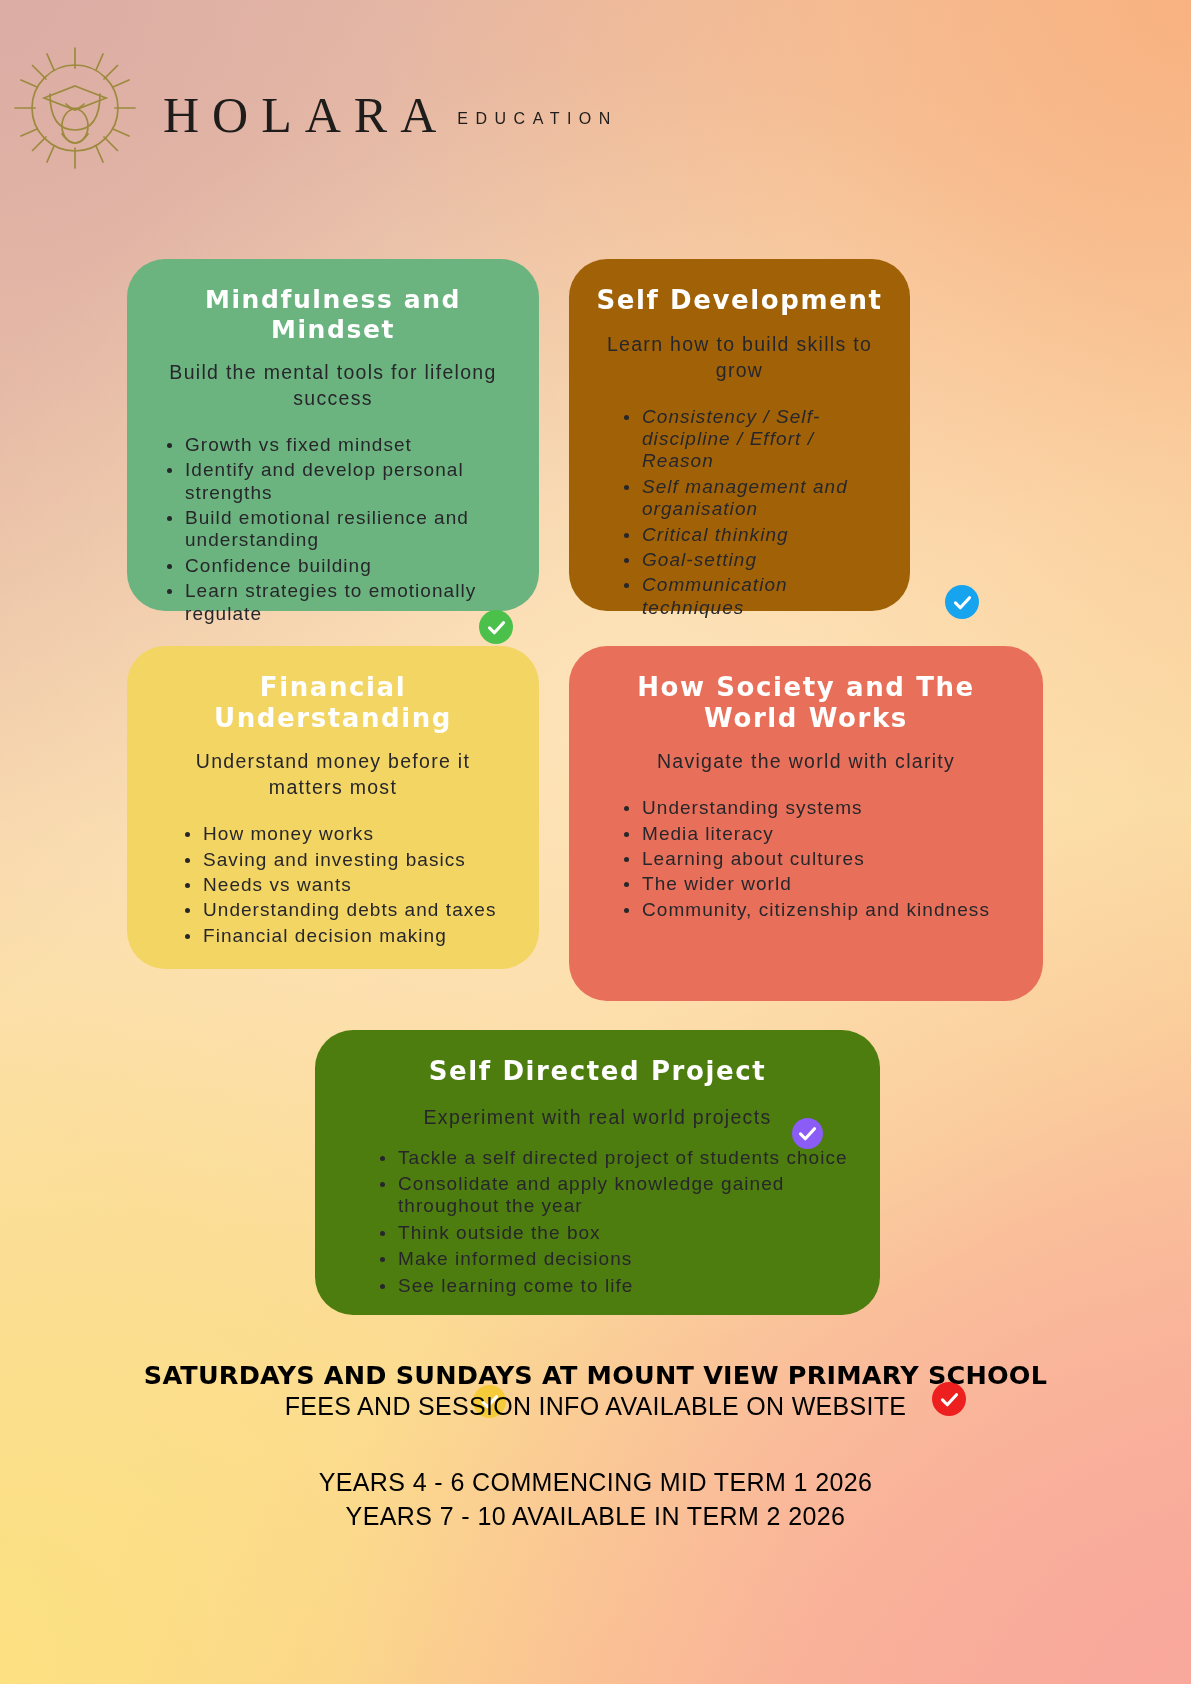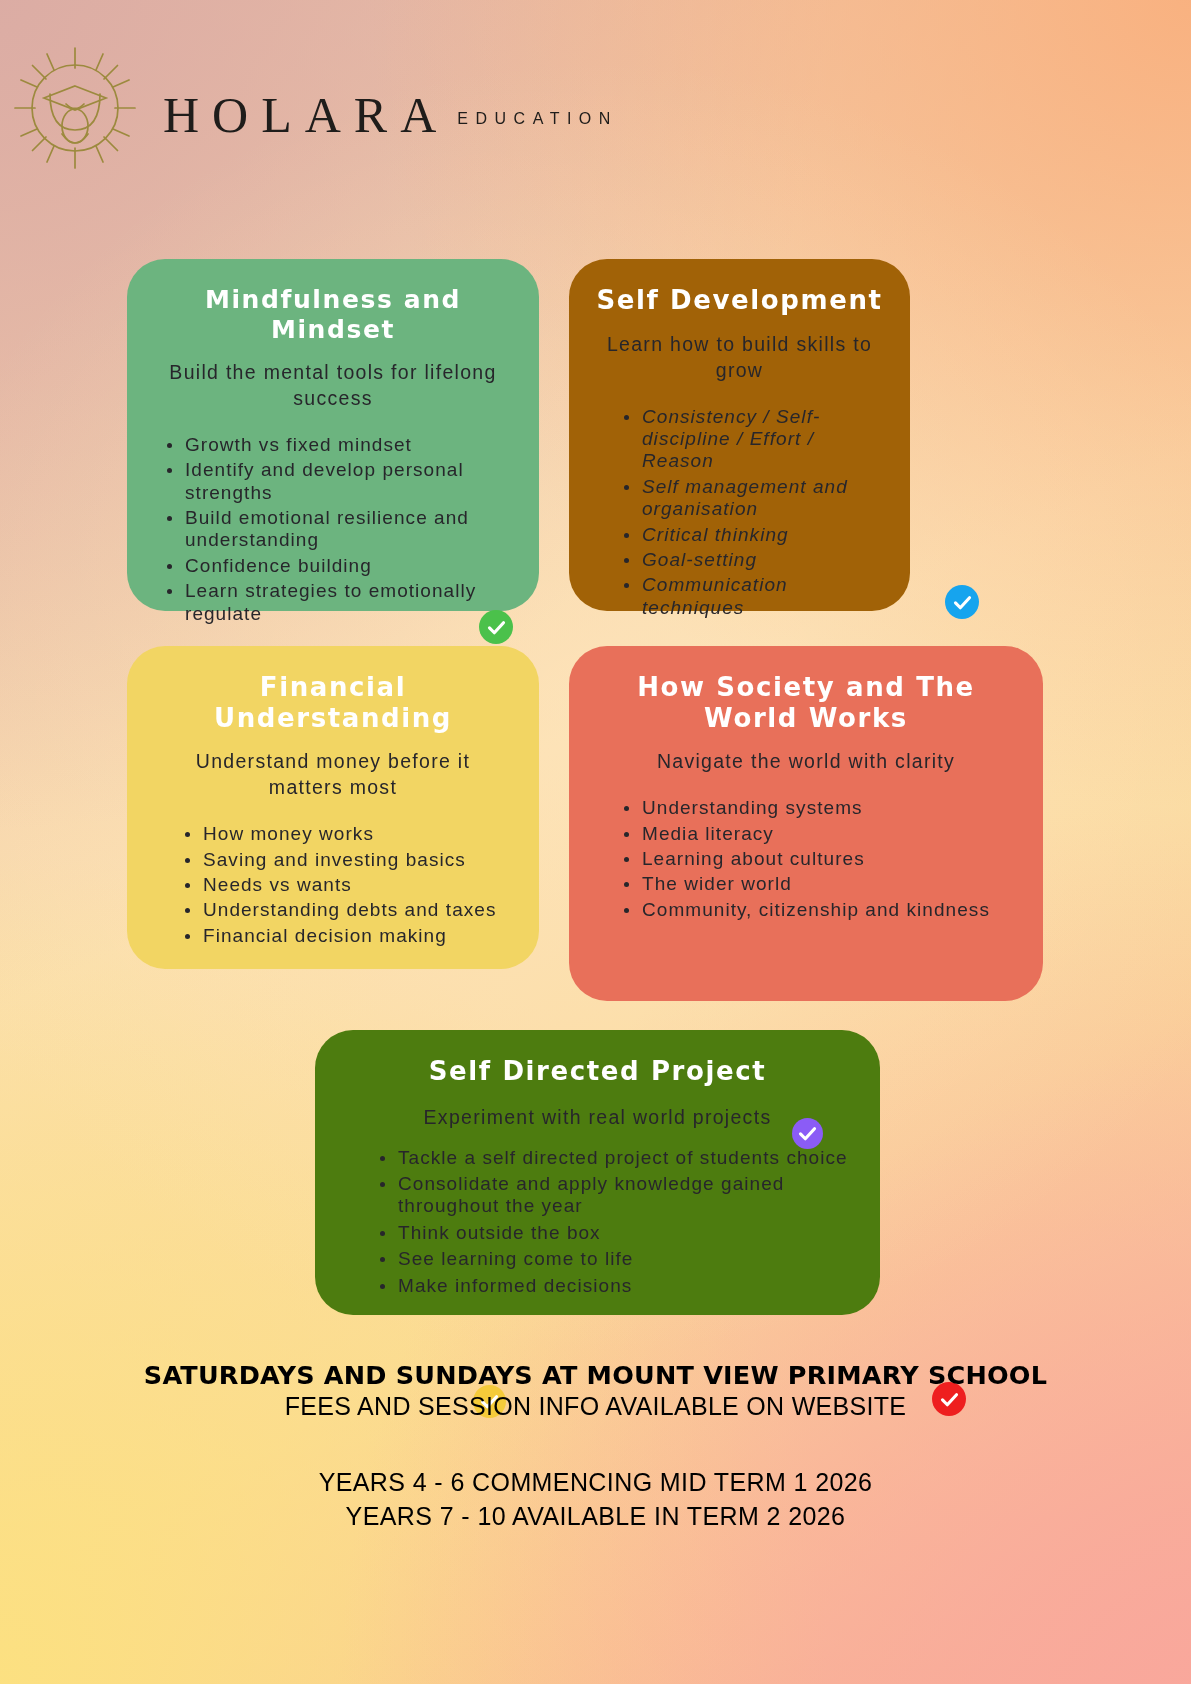--- a/index.html
+++ b/index.html
@@ -249,22 +249,22 @@
     </div>
   </div>
 
   <div class="card" id="card-project">
     <div class="title">Self Directed Project</div>
     <div class="subtitle">Experiment with real world projects</div>
     <ul>
       <li>Tackle a self directed project of students choice</li>
       <li>Consolidate and apply knowledge gained throughout the year</li>
       <li>Think outside the box</li>
+      <li>Make informed decisions</li>
       <li>See learning come to life</li>
-      <li>Make informed decisions</li>
     </ul>
     <div class="badge">
       <svg viewBox="0 0 24 24">
           <path d="M4 12.5 L9.5 18 L20 6.5" fill="none" stroke="#ffffff" stroke-width="3.6" stroke-linecap="round" stroke-linejoin="round"></path>
         </svg>
     </div>
   </div>
 
   <div class="footer">
     <div class="foot-l1">SATURDAYS AND SUNDAYS AT MOUNT VIEW PRIMARY SCHOOL</div>

